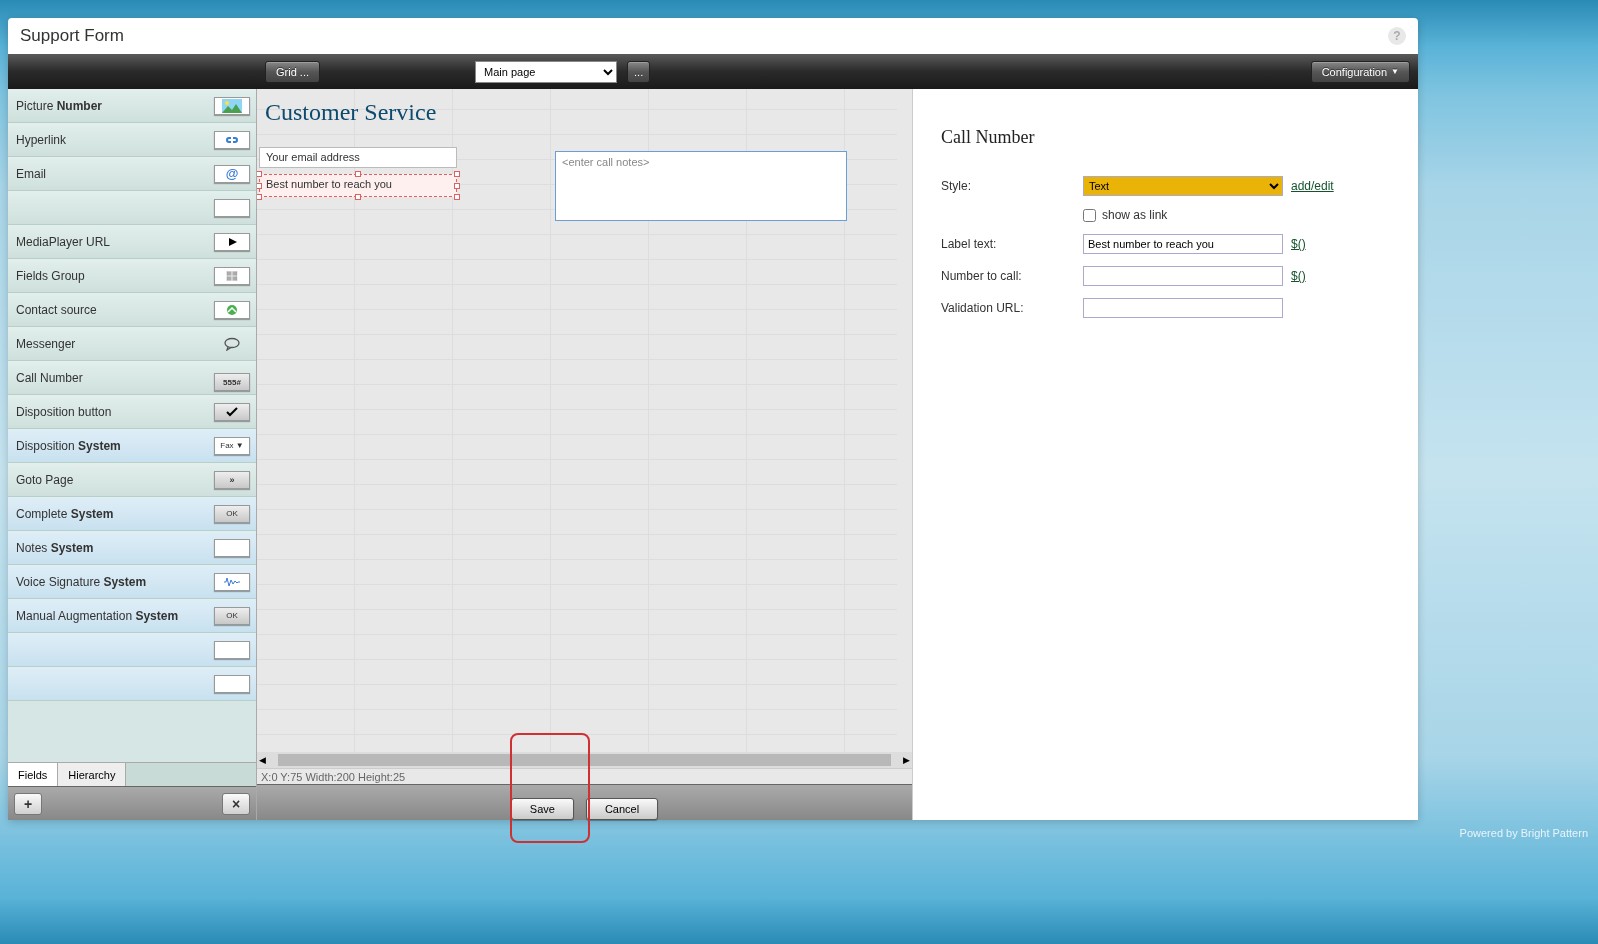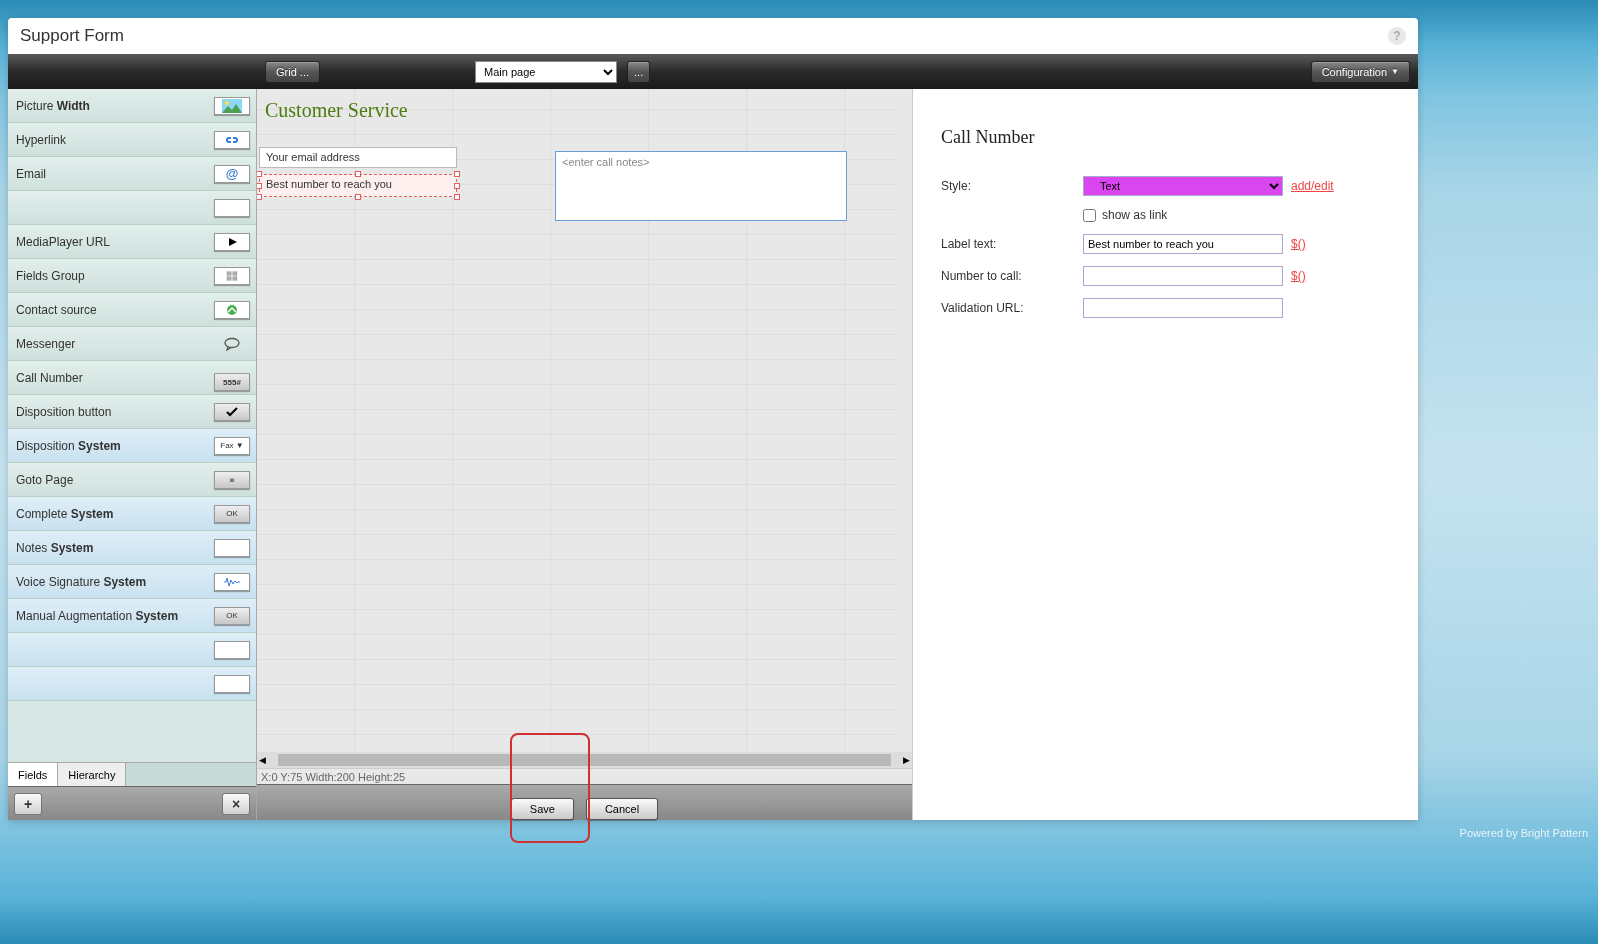--- a/index.html
+++ b/index.html
@@ -23,37 +23,37 @@
 .pal-chip { width:36px; height:18px; background:#fff; border:1px solid #999; display:flex; align-items:center; justify-content:center; font-size:9px; box-shadow:0 1px 1px rgba(0,0,0,.3); }
 .pal-chip.yellow { background:linear-gradient(180deg,#ffe680,#ffd740); border-color:#cc9; }
 .pal-chip.white { background:#fff; }
 .pal-tabs { height:24px; display:flex; border-top:1px solid #aaa; background:#c8dbd6; }
 .pal-tab { padding:12px 10px; font-size:11px; border-right:1px solid #aaa; background:#eee; cursor:pointer; display:flex; align-items:center; }
 .pal-tab.active { background:#fff; }
 .pal-foot { height:34px; display:flex; align-items:center; padding:0 6px; gap:8px; background:linear-gradient(180deg,#aaa,#888); border-top:1px solid #666; }
 .foot-btn { width:28px; height:22px; background:linear-gradient(180deg,#fafafa,#d0d0d0); border:1px solid #777; border-radius:3px; font-size:14px; font-weight:bold; cursor:pointer; display:flex; align-items:center; justify-content:center; color:#333; }
 .canvas-area { flex:1; display:flex; flex-direction:column; background:#eee; min-width:655px; max-width:655px; }
 .canvas-scroll { flex:1; overflow:auto; background:repeating-conic-gradient(#e8e8e8 0 25%,#e0e0e0 0 50%) 50%/100px 100px; position:relative; }
-.canvas-title { font-size:20px; color:#4d7c0f; padding:10px 8px; font-family:Georgia,serif; }
+.canvas-title { font-size:24px; color:#0c4a6e; padding:10px 8px; font-family:Georgia,serif; }
 .field-box { position:absolute; background:#fff; border:1px solid #bbb; font-size:11px; padding:3px 6px; color:#333; }
 .field-box.selected { border:1px dashed #e06060; background:#fff0f0; }
 .handle { position:absolute; width:6px; height:6px; background:#fff; border:1px solid #e06060; }
 .notes-box { position:absolute; background:#fff; border:1px solid #6a9ed4; padding:4px 6px; font-size:11px; color:#888; }
 .status-bar { height:16px; background:#e8e8e8; font-size:11px; color:#666; padding:0 4px; border-top:1px solid #ccc; display:flex; align-items:center; }
 .hscroll { height:16px; background:#ddd; display:flex; align-items:center; position:relative; }
 .hscroll-track { flex:1; height:12px; background:#b8b8b8; margin:0 10px; cursor:pointer; }
 .action-bar { height:36px; background:linear-gradient(180deg,#aaa,#888); display:flex; align-items:flex-end; justify-content:center; gap:12px; border-top:1px solid #666; }
 .act-btn { height:22px; padding:0 18px; background:linear-gradient(180deg,#fafafa,#cacaca); border:1px solid #555; border-radius:3px; font-size:11px; cursor:pointer; box-shadow:0 1px 1px rgba(0,0,0,.3); }
 .props { width:506px; background:#fff; border-left:1px solid #ccc; padding:38px 28px 10px 28px; overflow-y:auto; }
 .props h2 { font-size:18px; color:#222; font-weight:normal; margin-bottom:28px; font-family:Georgia,serif; }
 .prop-row { display:flex; align-items:center; margin-bottom:12px; font-size:12px; color:#333; }
 .prop-label { width:142px; }
 .prop-input { width:200px; height:20px; border:1px solid #aac; padding:0 4px; font-size:11px; }
-.prop-select { width:200px; height:20px; border:1px solid #aac; background:#d946ef; font-size:11px; padding:0 12px; }
-.prop-link { color:#ef4444; text-decoration:underline; margin-left:8px; font-size:12px; cursor:pointer; }
+.prop-select { width:200px; height:20px; border:1px solid #aac; background:#eab308; font-size:11px; padding:0 1px; }
+.prop-link { color:#14532d; text-decoration:underline; margin-left:8px; font-size:12px; cursor:pointer; }
 .chk { margin-right:6px; }
 .footer-brand { position:absolute; right:10px; bottom:105px; font-size:11px; color:#e8f4fa; }
 .red-highlight { position:absolute; border:2px solid #d03030; border-radius:8px; pointer-events:none; }
 svg.ico { width:20px; height:14px; }
 </style>
 </head>
 <body>
 
 <div class="outer">
 
@@ -77,21 +77,21 @@
         <span style="margin-left:4px;font-size:8px;">▼</span>
       </button>
     </div>
   </div>
 
   <div class="body">
 
     <div class="sidebar">
       <div class="palette">
         <div class="pal-row">
-          <span><span>Picture </span><b>Width</b></span>
+          <span><span>Picture </span><b>Number</b></span>
           <span class="pal-chip">
             <svg class="ico" viewBox="0 0 20 14">
                 <rect width="20" height="14" fill="#8fd6f5"></rect>
                 <circle cx="5" cy="4" r="2" fill="#ffe040"></circle>
                 <path d="M0 14 L6 7 L10 11 L14 5 L20 14 Z" fill="#4aa050"></path>
               </svg>
           </span>
         </div>
         <div class="pal-row">
           <span>Hyperlink</span>

